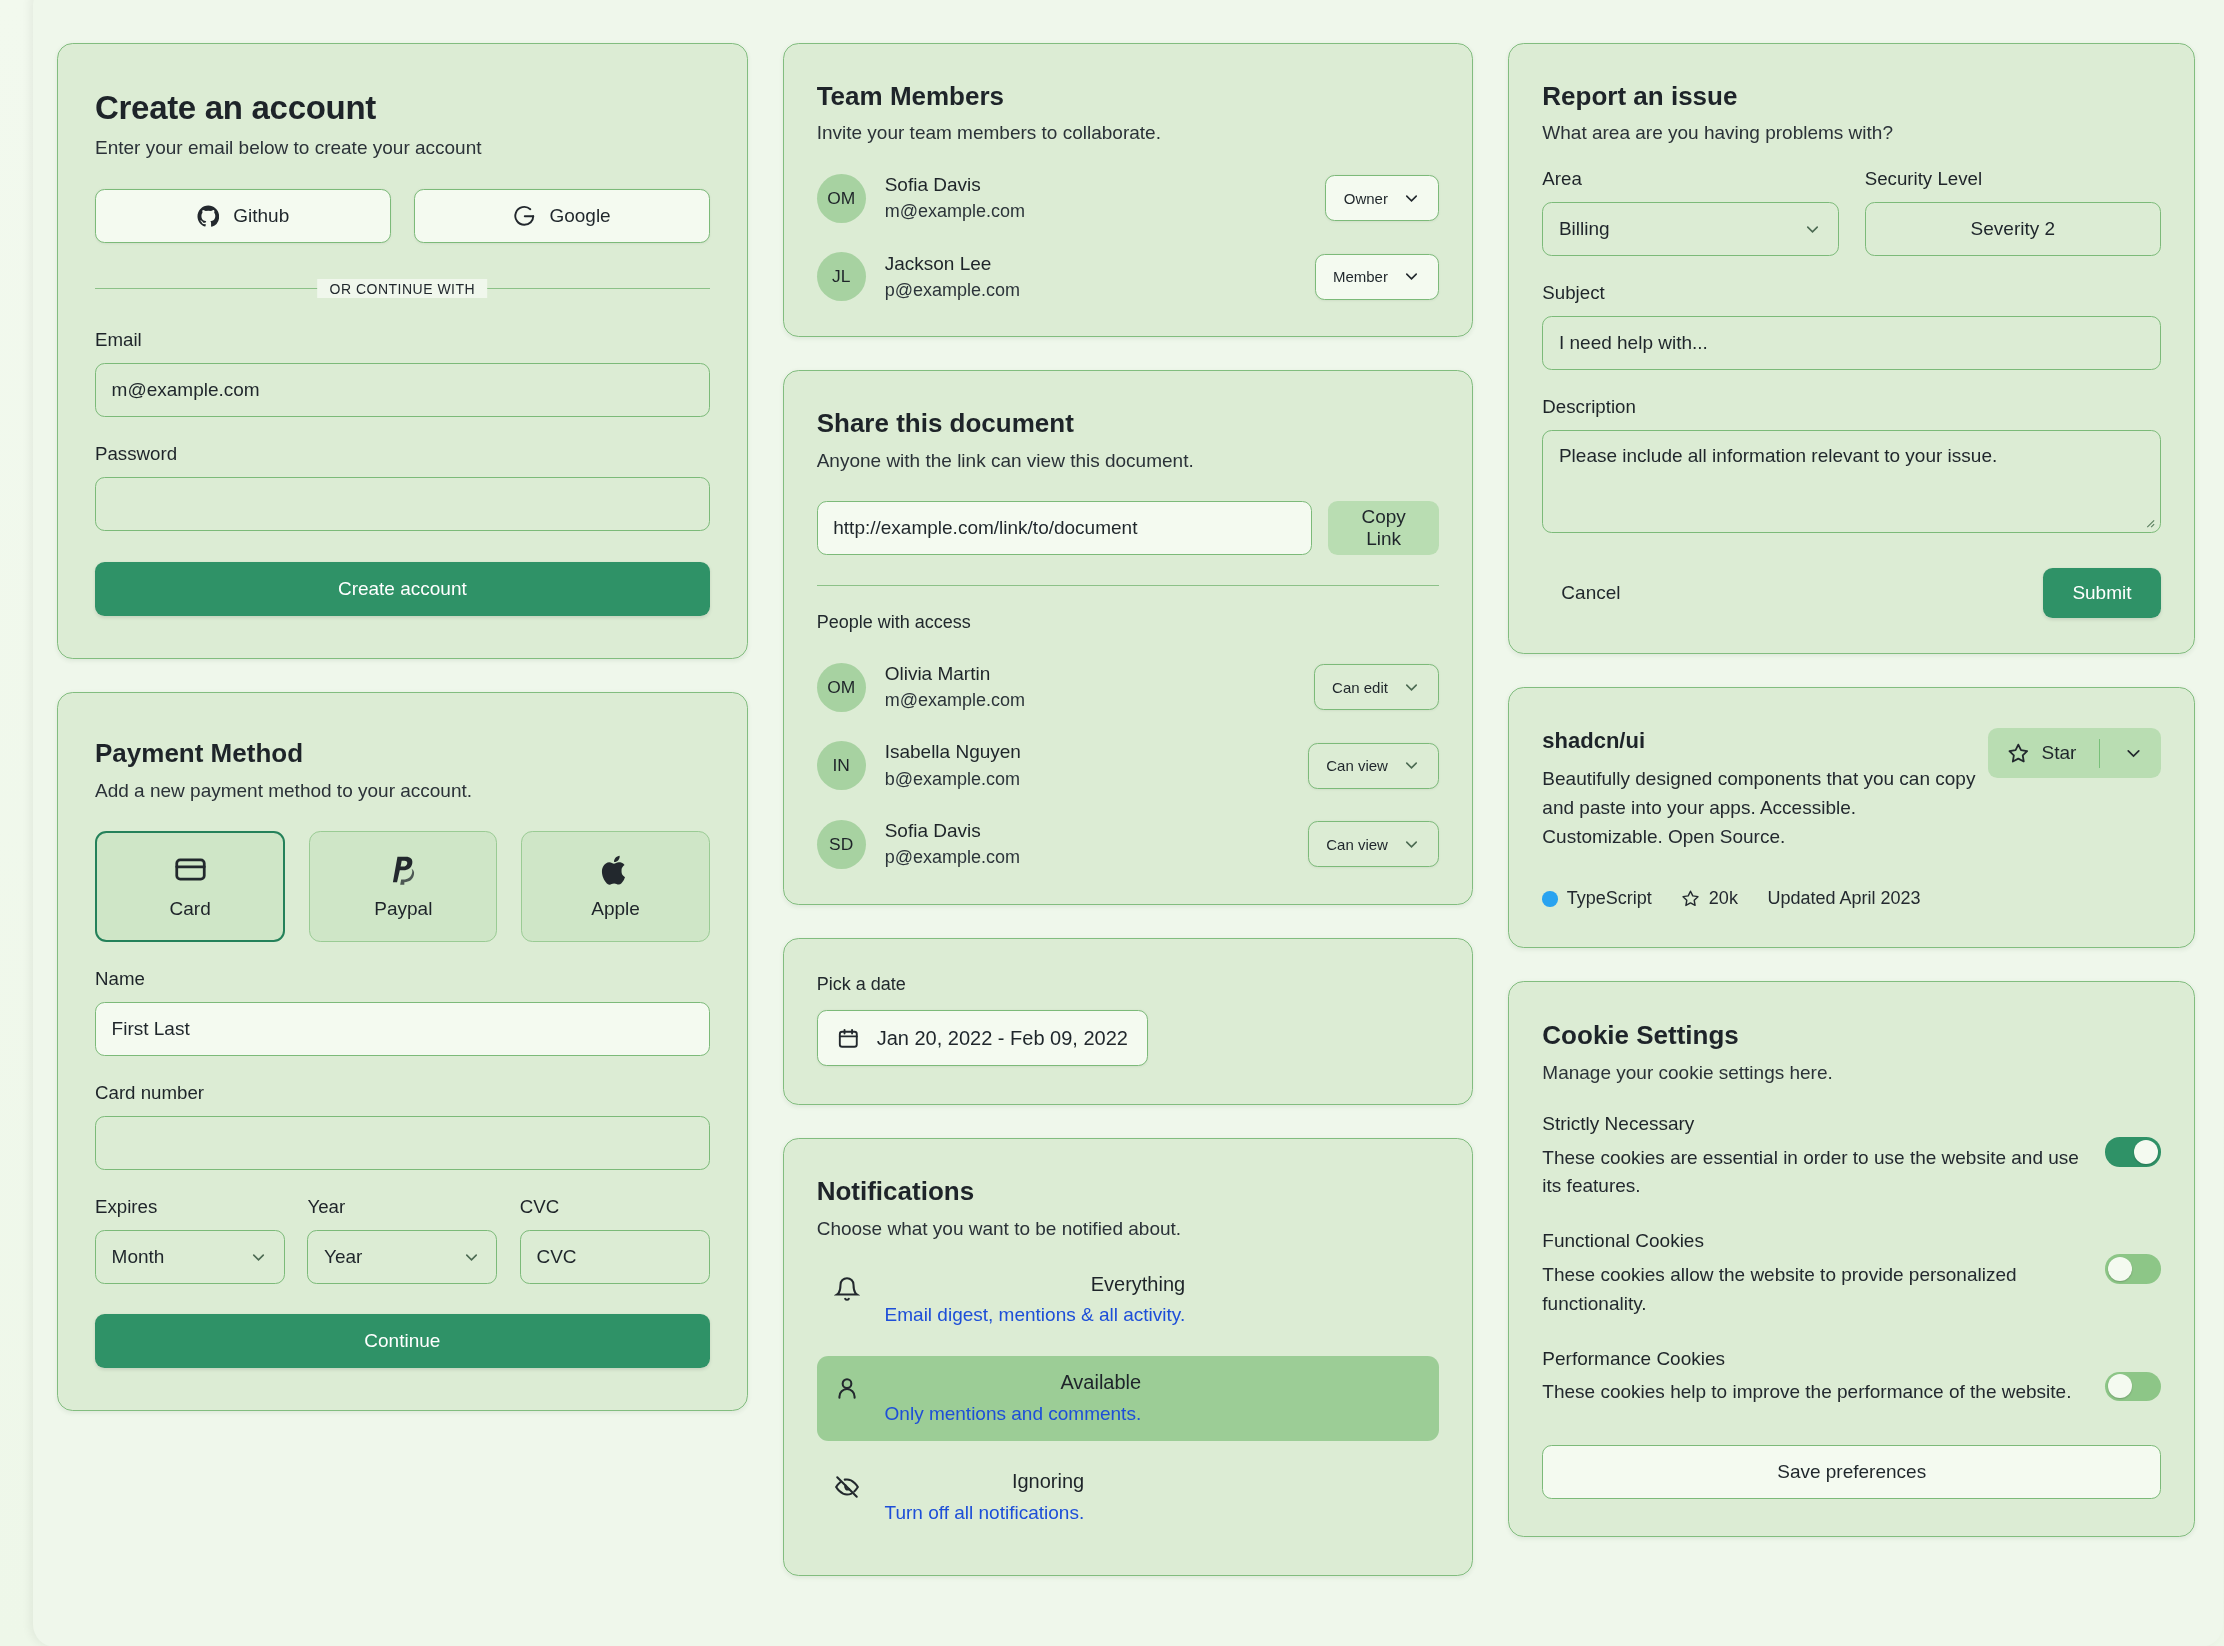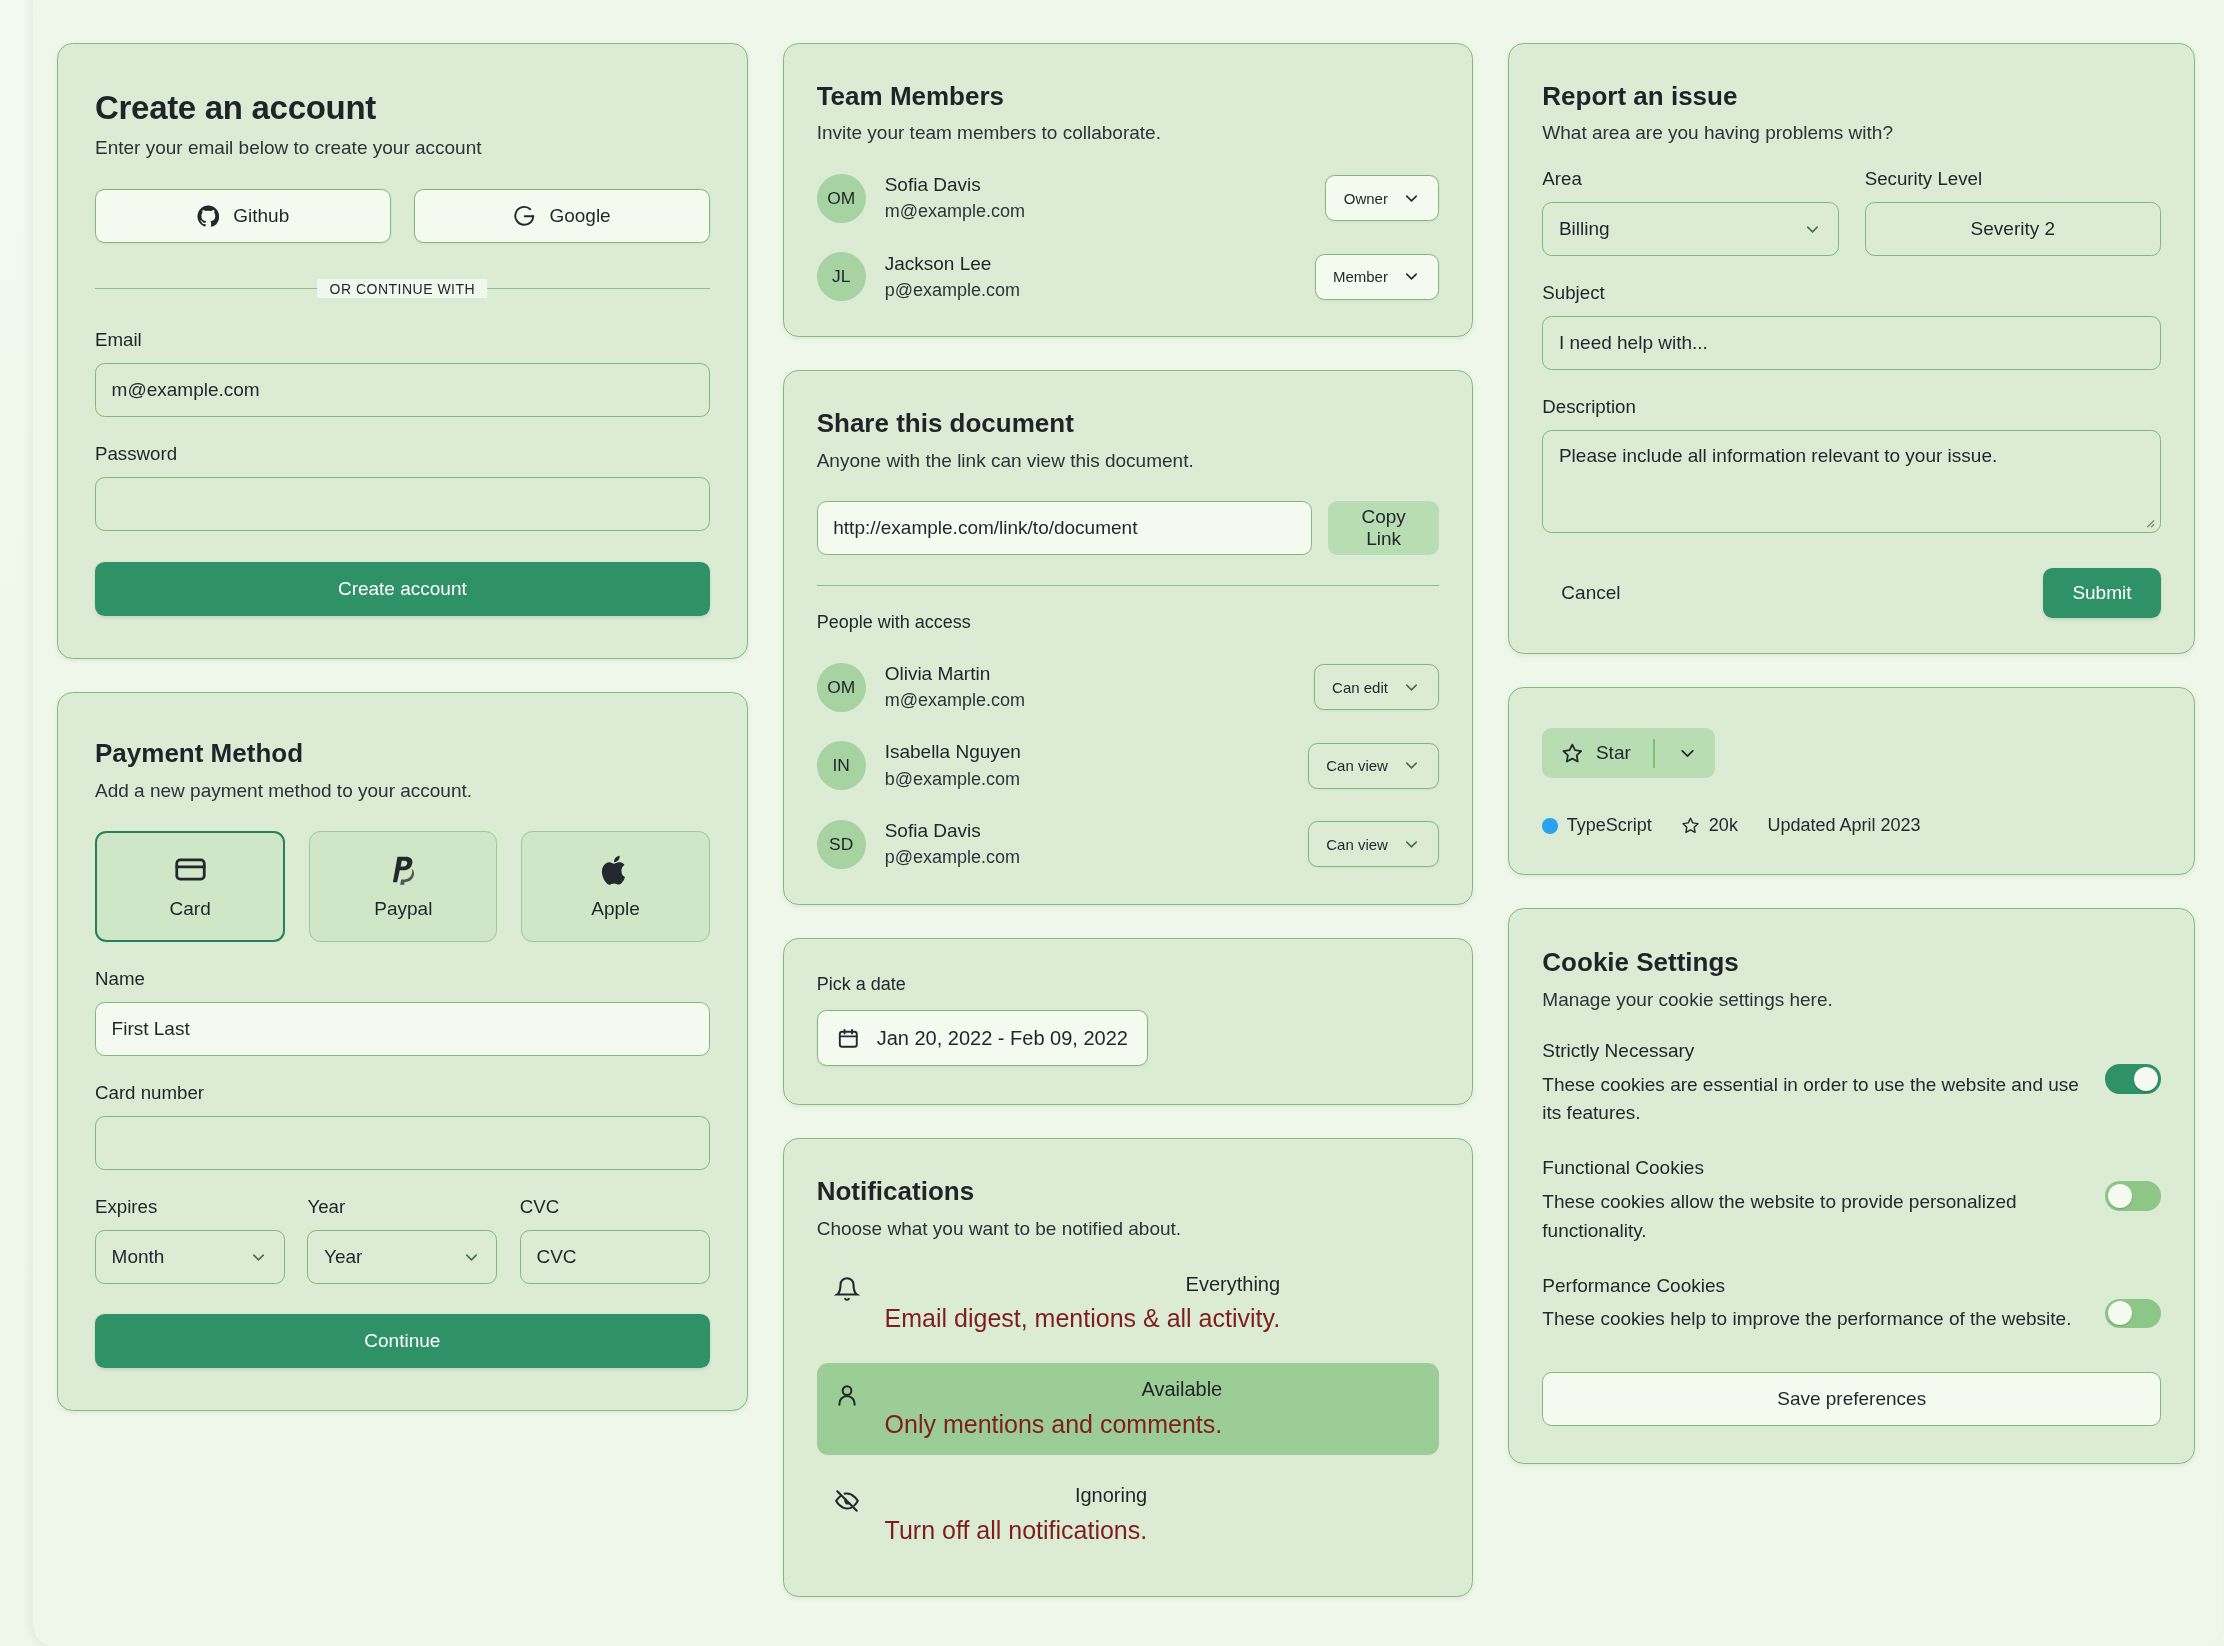--- a/index.html
+++ b/index.html
@@ -176,21 +176,21 @@
 
   
   .nrow {
     display: flex; align-items: flex-start; gap: 21px;
     padding: 15.6px 17.4px; border-radius: 11.3px; margin-top: 14px;
     cursor: pointer;
     text-align: right;
   }
   .nrow.active { background: #9ccd96; }
   .nrow .ntitle { font-size: 20px; color: #1e2429; }
-  .nrow .ndesc { font-size: 25px; color: #7f1d1d; margin-top: 8.7px; }
+  .nrow .ndesc { font-size: 19px; color: #1d4ed8; margin-top: 8.7px; }
   .nicon { width: 29.5px; flex: 0 0 auto; padding-top: 3.5px; }
 
   
   .two-col { display: flex; gap: 26px; margin-top: 7px; }
   .two-col > div { flex: 1; }
   .actions { display: flex; align-items: center; justify-content: space-between; margin-top: 35px; gap: 12px; }
   .cancel-btn {
     font-size: 19px; color: #1f262b; background: none; border: none;
     cursor: pointer; padding: 12px 19px; font-family: "Liberation Sans", sans-serif;
   }
@@ -586,20 +586,24 @@
       </div>
 
       <div class="actions">
         <button class="cancel-btn">Cancel</button>
         <button class="submit-btn">Submit</button>
       </div>
     </div>
 
     <div class="card" style="padding:40px 33px 38px 33px;">
       <div class="repo-head">
+        <div>
+          <div class="repo-name">shadcn/ui</div>
+          <div class="repo-desc">Beautifully designed components that you can copy and paste into your apps. Accessible. Customizable. Open Source.</div>
+        </div>
         <div class="star-btn">
           <span>
             <svg width="22.6" height="22.6" viewBox="0 0 24 24" fill="none" stroke="#22282d" stroke-width="1.9" stroke-linejoin="round">
                   <path d="M12 2.8l2.9 5.9 6.5.95-4.7 4.6 1.1 6.45L12 17.65 6.2 20.7l1.1-6.45L2.6 9.65l6.5-.95z"></path>
                 </svg>
           </span>
           <span>Star</span>
           <span class="star-sep"></span>
           <span style="padding-right:12px;">
                 <svg width="21" height="21" viewBox="0 0 24 24" fill="none" stroke="#22282d" stroke-width="2" stroke-linecap="round">

